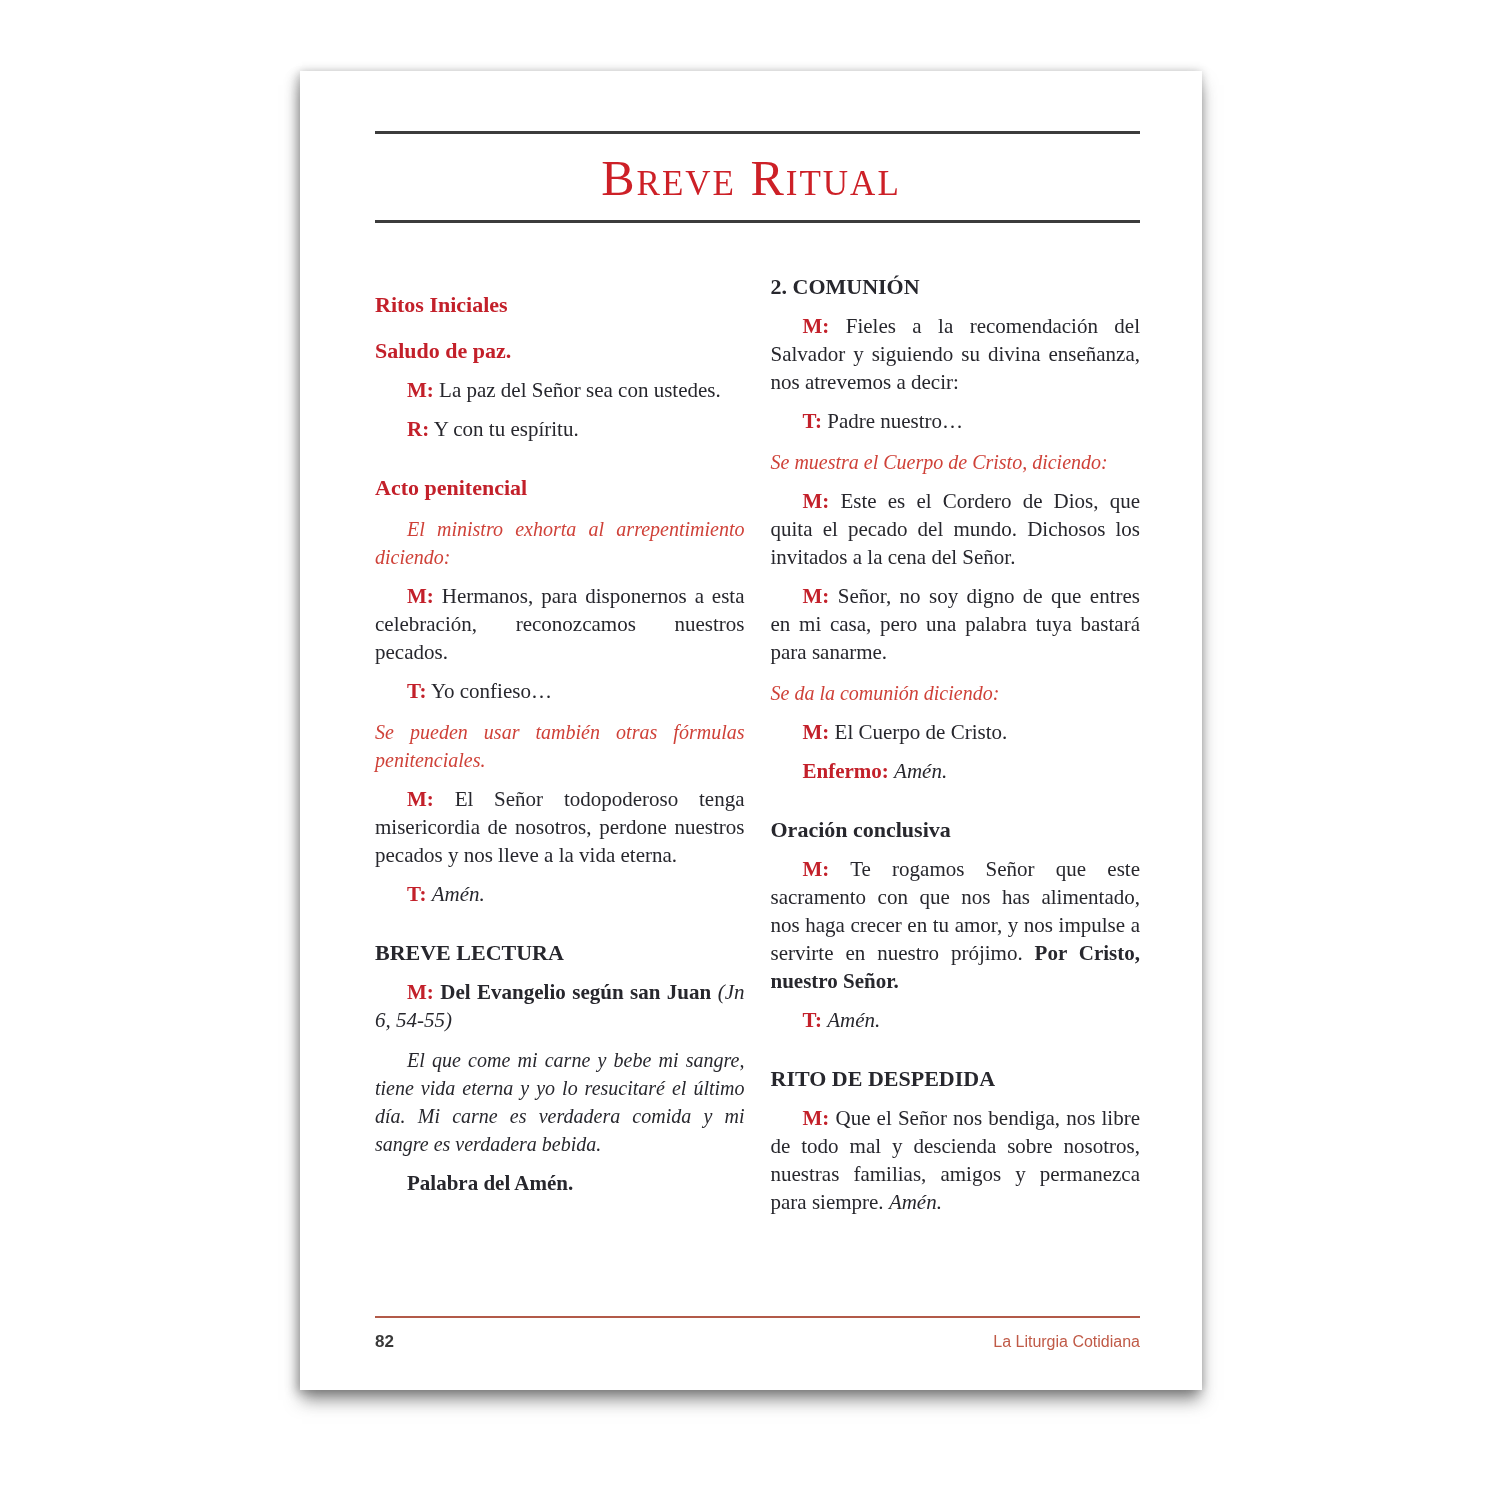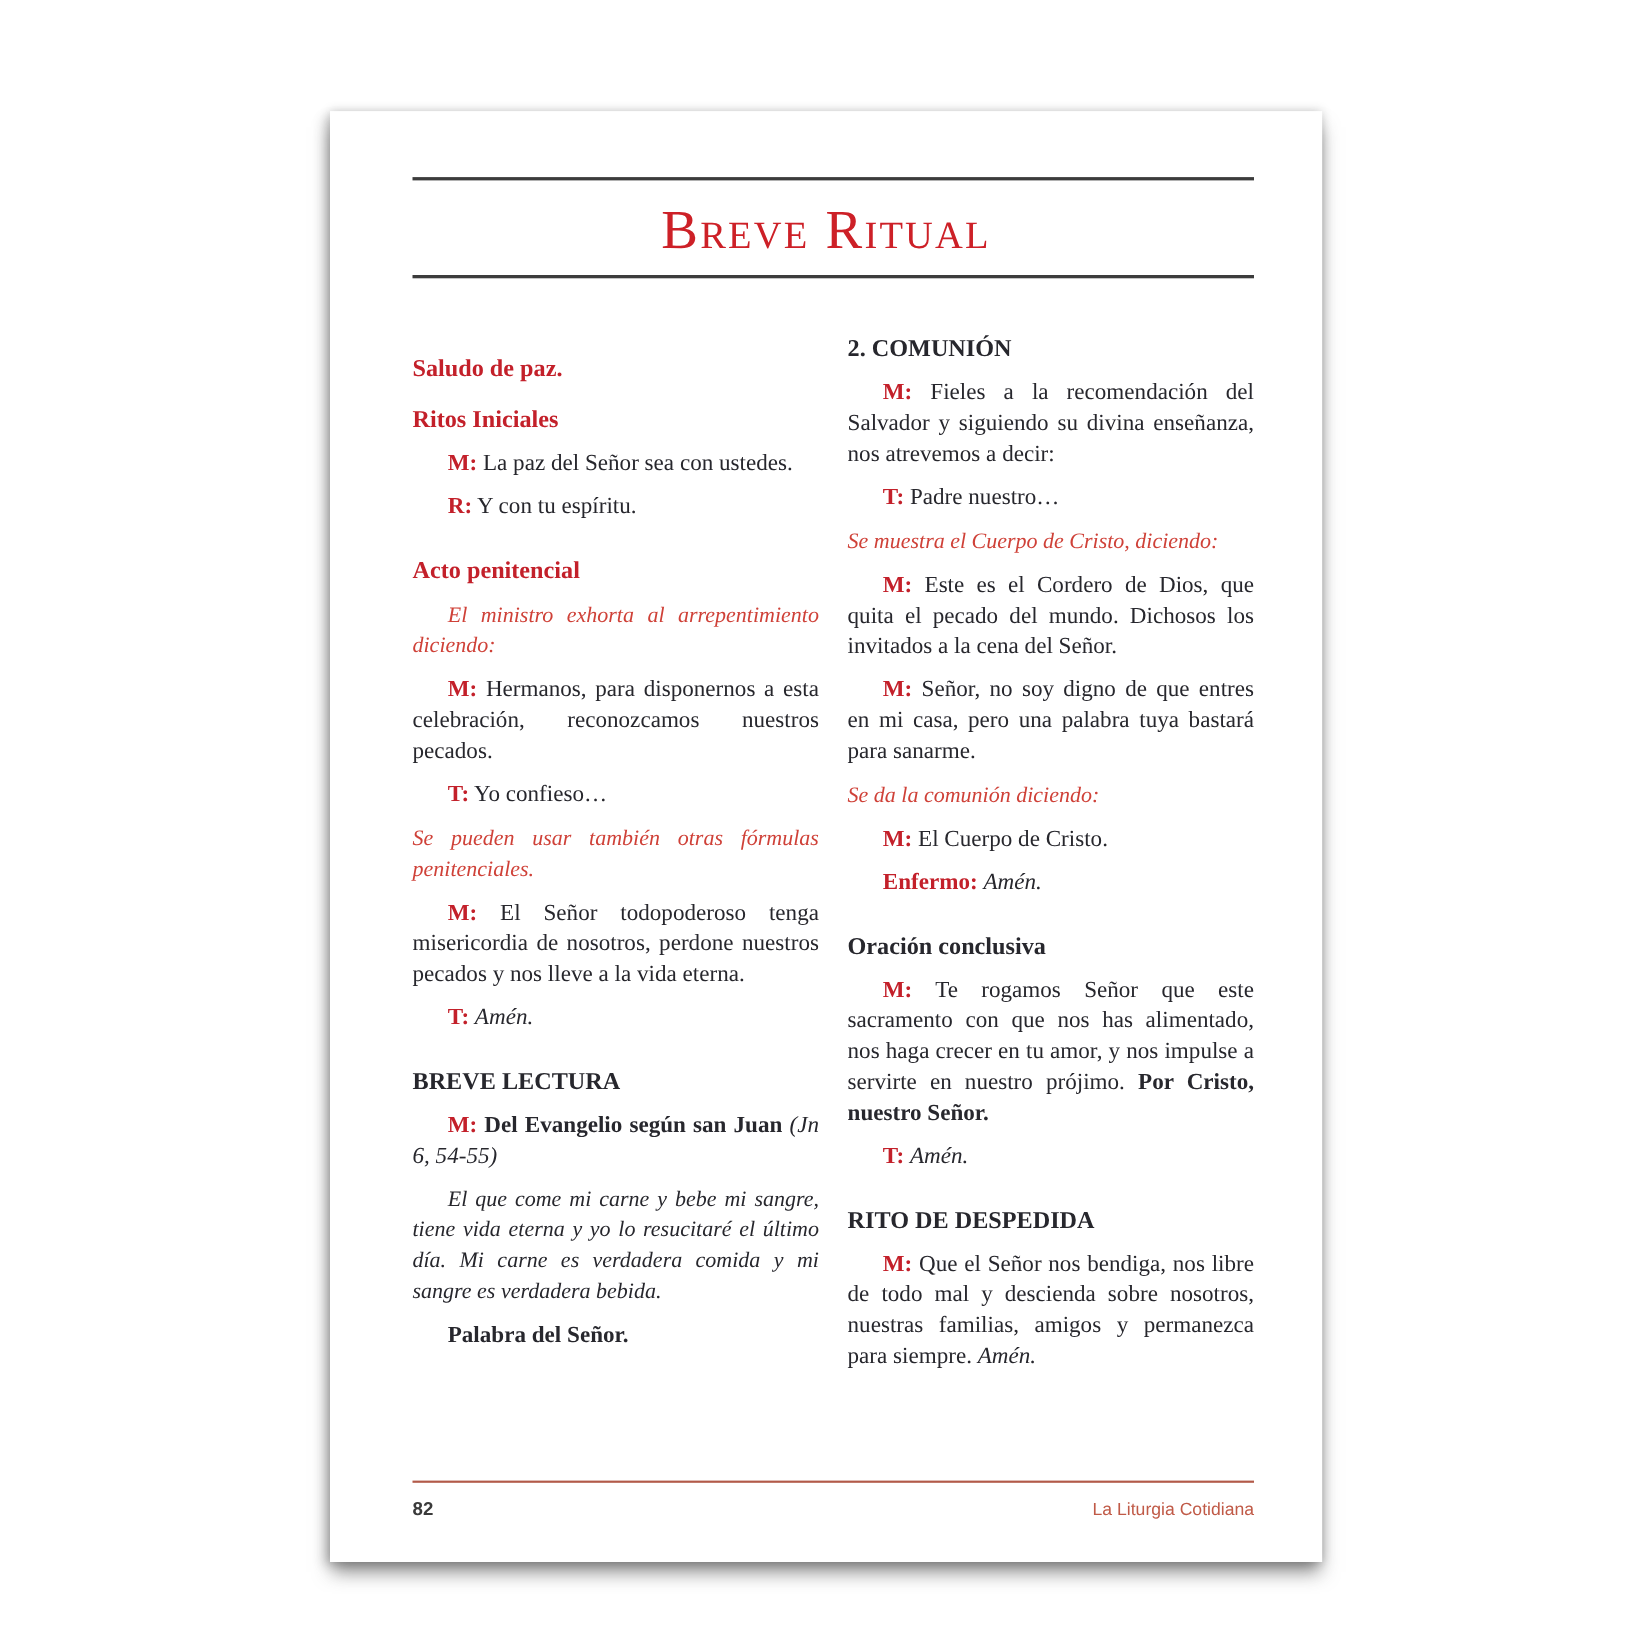--- a/index.html
+++ b/index.html
@@ -13,21 +13,21 @@
   html,body{margin:0;padding:0;}
   body{
     width:1500px;height:1500px;
     background:#ffffff;
     position:relative;
     overflow:hidden;
     font-family:"Liberation Serif", serif;
   }
   .book-page{
     position:absolute;
-    left:300px;top:101px;
+    left:300px;top:71px;
     width:902px;height:1319px;
     background:#ffffff;
     box-shadow:
       0 12px 16px -2px rgba(55,55,55,.55),
       0 0 9px rgba(0,0,0,.20),
       -6px 4px 10px rgba(0,0,0,.12);
   }
   .rule{
     height:3px;background:var(--rule);
     margin-left:75px;margin-right:62px;
@@ -104,23 +104,23 @@
 
   <div class="rule rule-top"></div>
   <h1 class="doc-title">Breve Ritual</h1>
   <div class="rule"></div>
 
   <div class="columns">
 
     <div class="col">
 
 
+      <h3 class="h-red gap-md">Ritos Iniciales</h3>
+
       <h3 class="h-red gap-md">Saludo de paz.</h3>
-
-      <h3 class="h-red gap-md">Ritos Iniciales</h3>
 
       <p class="para">
         <span class="spk">M:</span>
         <span>La paz del Señor sea con ustedes.</span>
       </p>
 
       <p class="para">
         <span class="spk">R:</span>
         <span>Y con tu espíritu.</span>
       </p>
@@ -154,21 +154,21 @@
       <h2 class="h-section gap-lg">BREVE LECTURA</h2>
 
       <p class="para">
         <span class="spk">M:</span>
         <span class="bd">Del Evangelio según san Juan</span>
         <span class="it">(Jn 6, 54-55)</span>
       </p>
 
       <p class="reading">El que come mi carne y bebe mi sangre, tiene vida eterna y yo lo resucitaré el último día. Mi carne es verdadera comida y mi sangre es verdadera bebida.</p>
 
-      <p class="para bd">Palabra del Señor.</p>
+      <p class="para bd">Palabra del Amén.</p>
 
     </div>
 
     <div class="col">
 
       <h2 class="h-section">2. COMUNIÓN</h2>
 
       <p class="para">
         <span class="spk">M:</span>
         <span>Fieles a la recomendación del Salvador y siguiendo su divina enseñanza, nos atrevemos a decir:</span>

